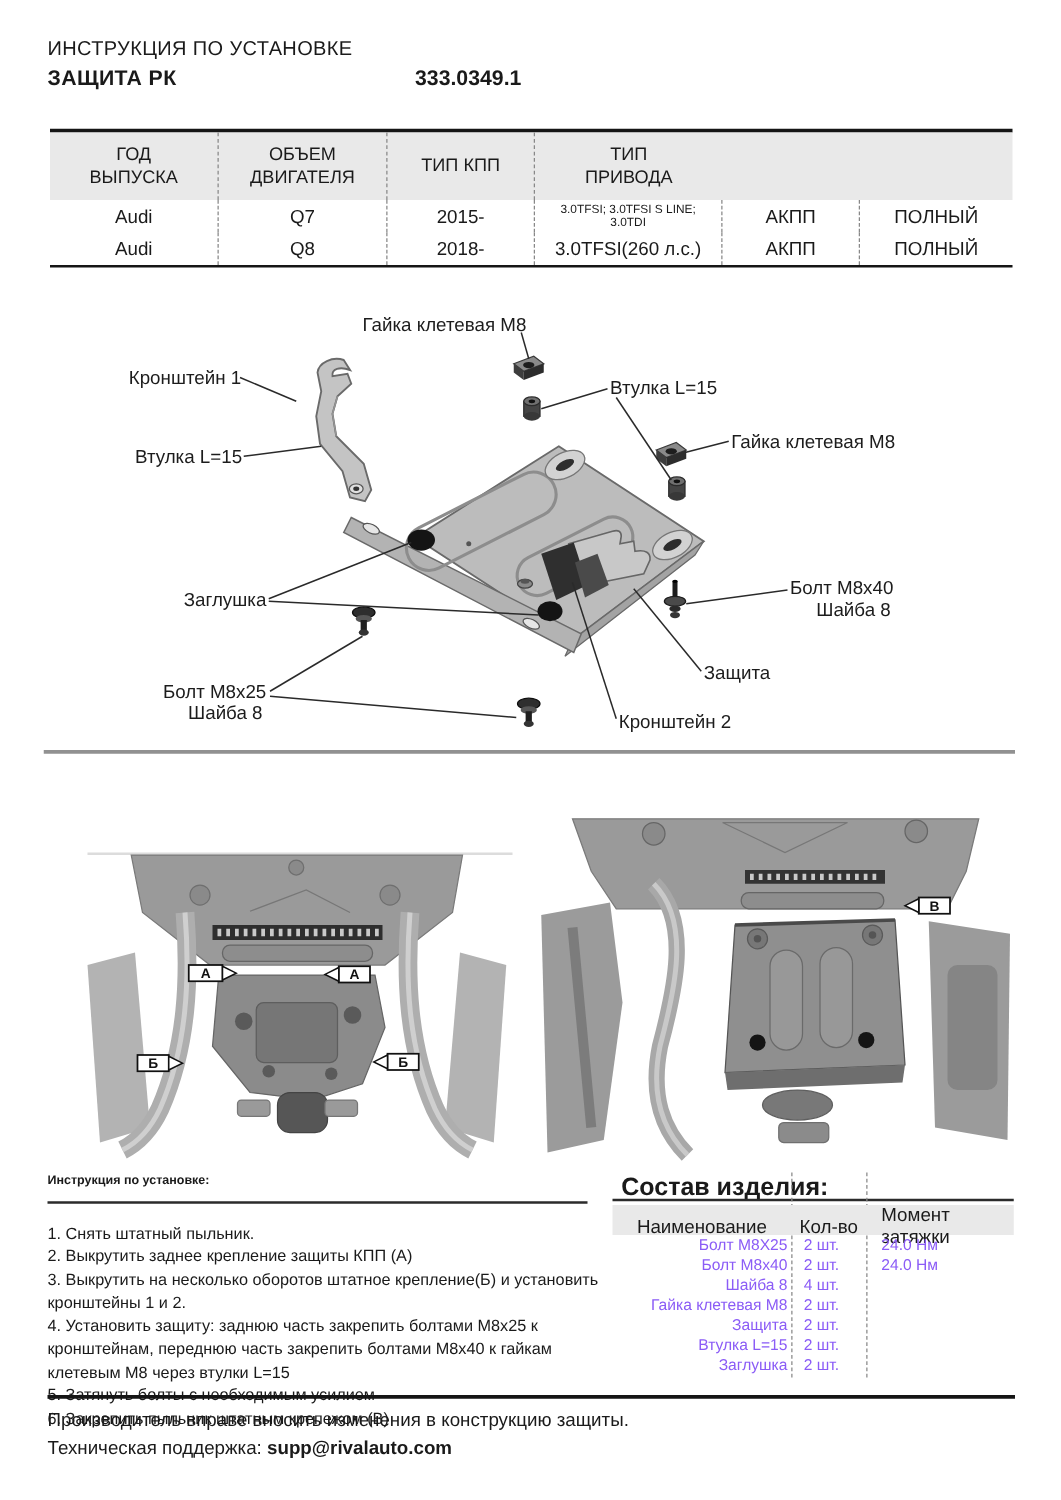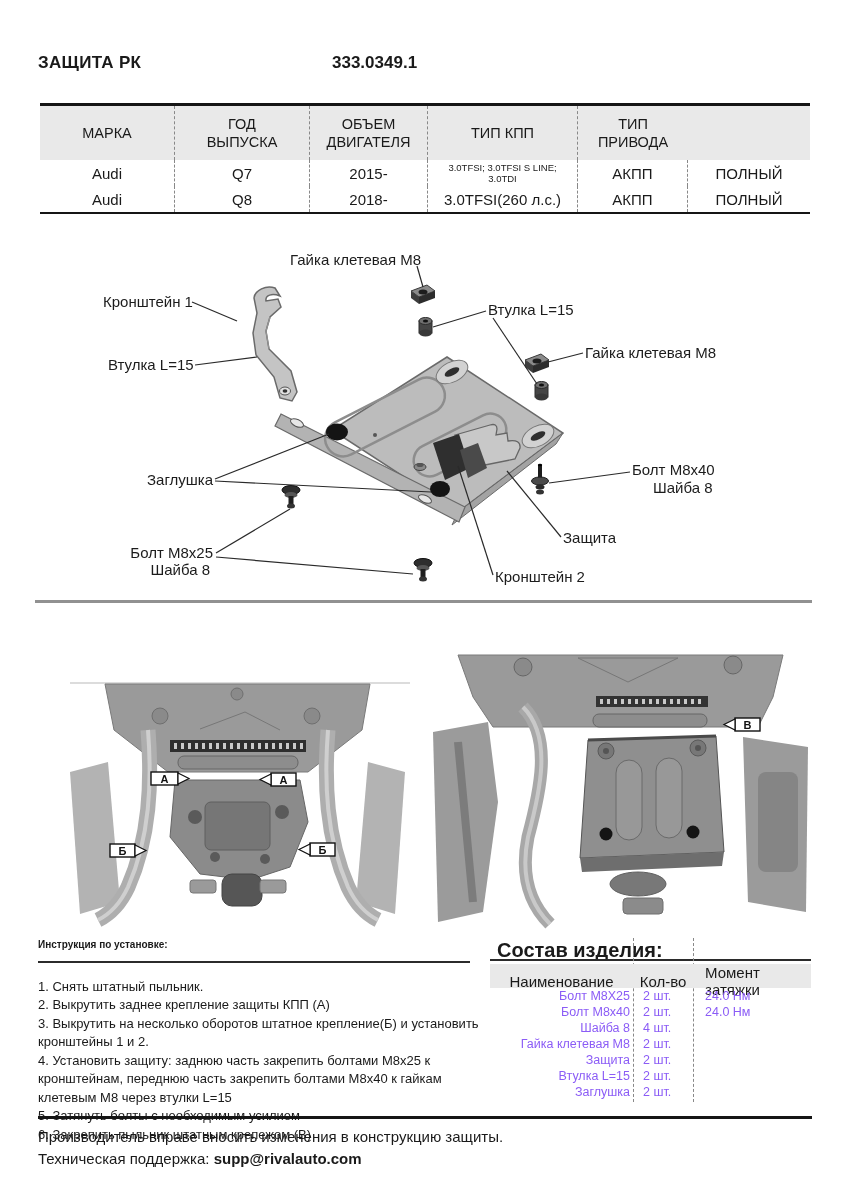--- a/index.html
+++ b/index.html
@@ -58,28 +58,26 @@
   .foot-line { position:absolute; left:38px; top:1116px; width:774px; height:3px; background:#151515; }
   .foot-notice { position:absolute; left:38px; top:1128px; font-size:15px; }
   .foot-support { position:absolute; left:38px; top:1150px; font-size:15px; }
   .foot-support b { font-weight:bold; }
 </style>
 </head>
 <body>
 
 <div class="page">
 
+  <div class="hdr-line1">ИНСТРУКЦИЯ ПО УСТАНОВКЕ</div>
   <div class="hdr-product">ЗАЩИТА РК</div>
   <div class="hdr-partnum">333.0349.1</div>
 
   <div class="vtable">
     <div class="vrow vhead">
-      <div class="vcell">
-          <span>МАРКА</span>
-        </div>
       <div class="vcell">
           <span>ГОД</span>
           <span>ВЫПУСКА</span>
         </div>
       <div class="vcell">
           <span>ОБЪЕМ</span>
           <span>ДВИГАТЕЛЯ</span>
         </div>
       <div class="vcell">
           <span>ТИП КПП</span>

